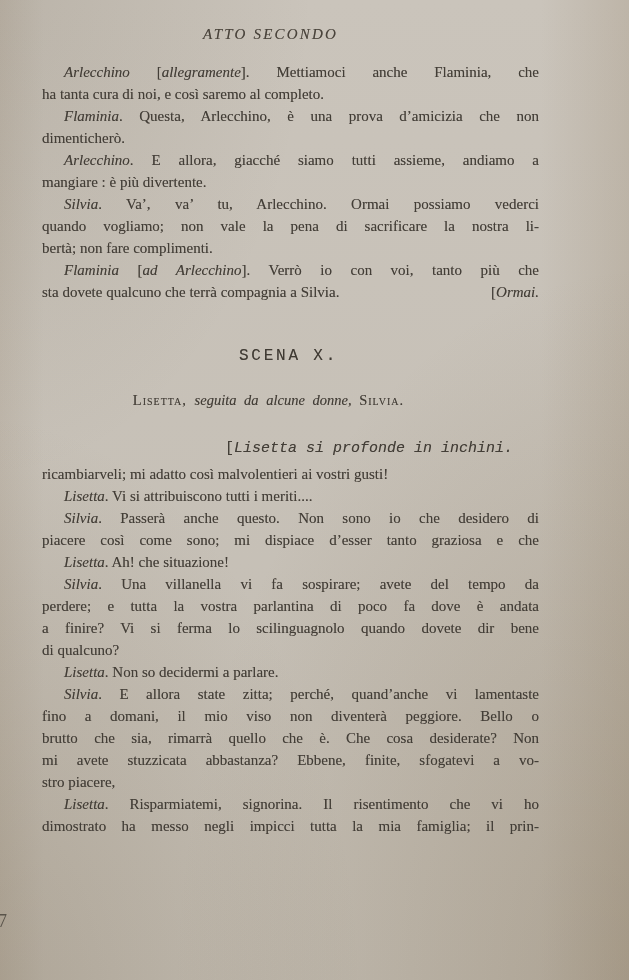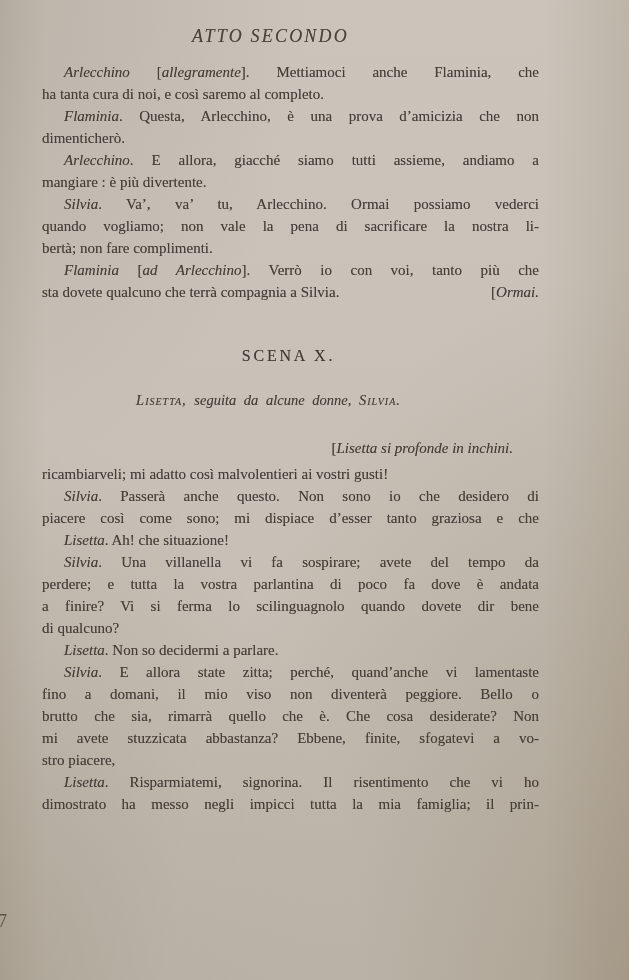--- a/index.html
+++ b/index.html
@@ -12,45 +12,45 @@
     background:
       radial-gradient(ellipse at 104% 102%, rgba(115,95,65,.30), rgba(0,0,0,0) 52%),
       radial-gradient(ellipse at -4% 104%, rgba(110,92,65,.26), rgba(0,0,0,0) 42%),
       radial-gradient(ellipse at -2% -4%, rgba(100,88,68,.16), rgba(0,0,0,0) 36%),
       linear-gradient(to right, rgba(135,115,90,.14), rgba(0,0,0,0) 7%, rgba(0,0,0,0) 86%, rgba(140,120,92,.20)),
       linear-gradient(#cac4bb, #c3bdb3);
   }
   .soft{filter:blur(.32px); text-shadow:0 0 .6px rgba(62,56,48,.45);}
   .hdr{
     position:absolute; top:26px; left:22px; width:497px;
-    text-align:center; font-style:italic; font-size:18px;
+    text-align:center; font-style:italic; font-size:15px;
     letter-spacing:2.2px; color:#4a443c;
   }
   .blk{position:absolute; left:42px; width:497px;}
   .ln{
     height:22px; line-height:22px; font-size:15px;
     text-align:justify; text-align-last:justify;
   }
   .ln.end{text-align:left; text-align-last:left;}
   .ln.ind{text-indent:22px;}
   .it{font-style:italic;}
-  .sc{font-variant:small-caps; letter-spacing:1px;font-style:italic;}
+  .sc{font-variant:small-caps; letter-spacing:1px;}
   .fr{float:right;}
   .scena{
     position:absolute; top:347px; left:40px; width:497px;
-    text-align:center; font-size:16px; letter-spacing:2.8px; color:#3f3a33;
+    text-align:center; font-size:16px; letter-spacing:2.8px; color:#3f3a33;font-family:Liberation Mono, monospace;
   }
   .caption{
     position:absolute; top:392px; left:20px; width:497px;
     text-align:center; font-size:14.5px; word-spacing:4px;
   }
   .stagedir{
     position:absolute; top:440px; left:42px; width:497px;
     box-sizing:border-box; padding-right:26px;
-    text-align:right; font-size:15px;
+    text-align:right; font-size:15px;font-family:Liberation Mono, monospace;
   }
   .body1{top:61px;}
   .body2{top:463px;}
   .pagenum{
     position:absolute; top:911px; left:0; width:504px; 
     font-size:18px; color:#5a544b;
   }
   .pagenum span{position:relative; left:-11px; filter:blur(.5px);}
 </style>
 </head>
@@ -74,20 +74,21 @@
     </div>
 
   <div class="scena soft">SCENA X.</div>
 
   <div class="caption soft" id="caption"><span class="sc">Lisetta,</span><span> </span><span class="it">seguita da alcune donne,</span><span> </span><span class="sc">Silvia.</span></div>
 
   <div class="stagedir soft" id="stagedir"><span>[</span><span class="it">Lisetta si profonde in inchini.</span></div>
 
   <div class="blk body2 soft" id="body2">
       <div class="ln end"><span>ricambiarveli; mi adatto così malvolentieri ai vostri gusti!</span></div>
+      <div class="ln ind end"><span class="it">Lisetta</span><span>. Vi si attribuiscono tutti i meriti....</span></div>
       <div class="ln ind"><span class="it">Silvia</span><span>. Passerà anche questo. Non sono io che desidero di</span></div>
       <div class="ln "><span>piacere così come sono; mi dispiace d’esser tanto graziosa e che</span></div>
       <div class="ln ind end"><span class="it">Lisetta</span><span>. Ah! che situazione!</span></div>
       <div class="ln ind"><span class="it">Silvia</span><span>. Una villanella vi fa sospirare; avete del tempo da</span></div>
       <div class="ln "><span>perdere; e tutta la vostra parlantina di poco fa dove è andata</span></div>
       <div class="ln "><span>a finire? Vi si ferma lo scilinguagnolo quando dovete dir bene</span></div>
       <div class="ln end"><span>di qualcuno?</span></div>
       <div class="ln ind end"><span class="it">Lisetta</span><span>. Non so decidermi a parlare.</span></div>
       <div class="ln ind"><span class="it">Silvia</span><span>. E allora state zitta; perché, quand’anche vi lamentaste</span></div>
       <div class="ln "><span>fino a domani, il mio viso non diventerà peggiore. Bello o</span></div>

